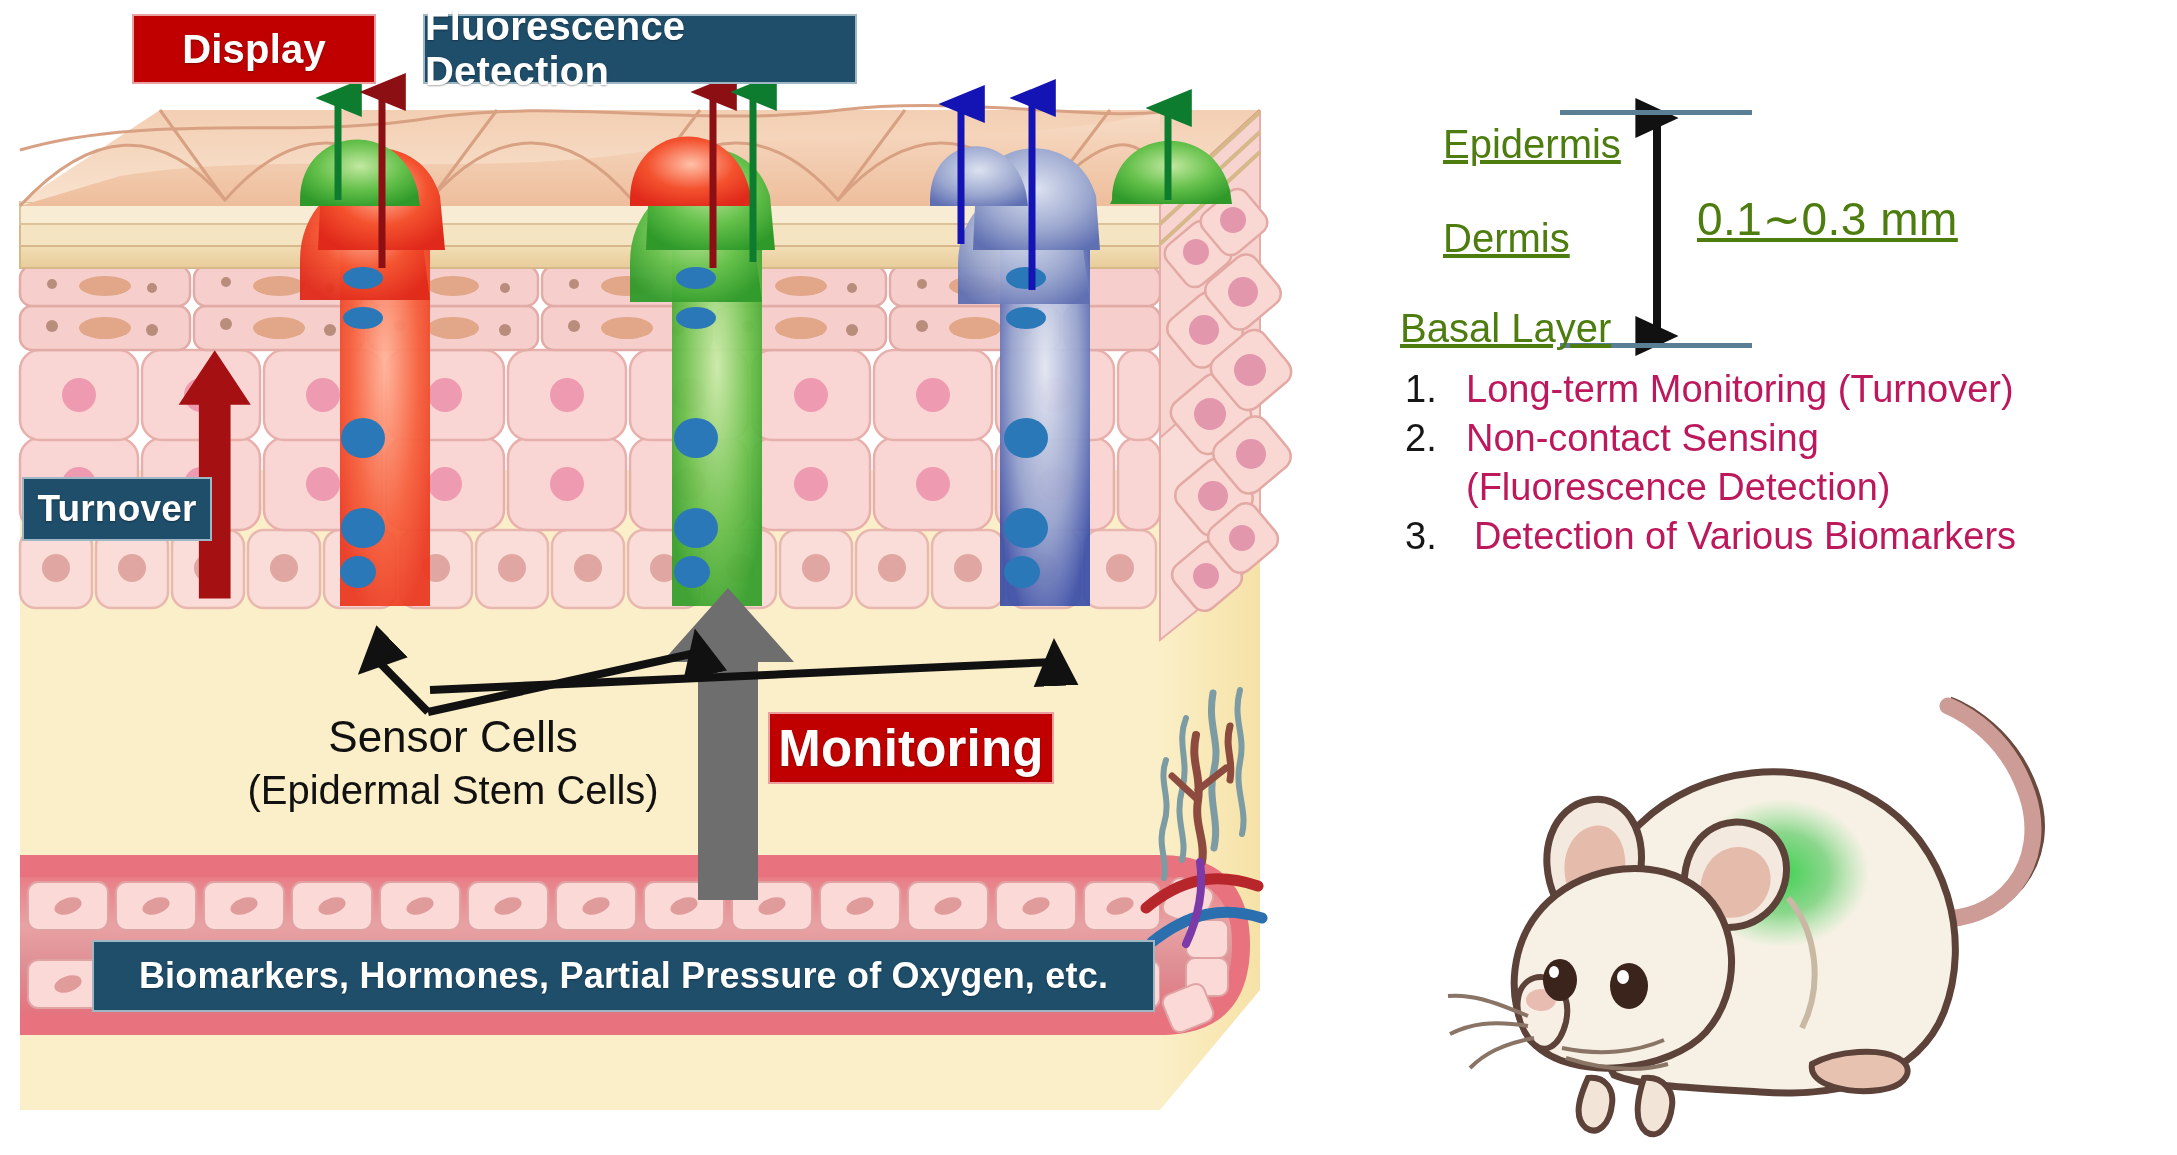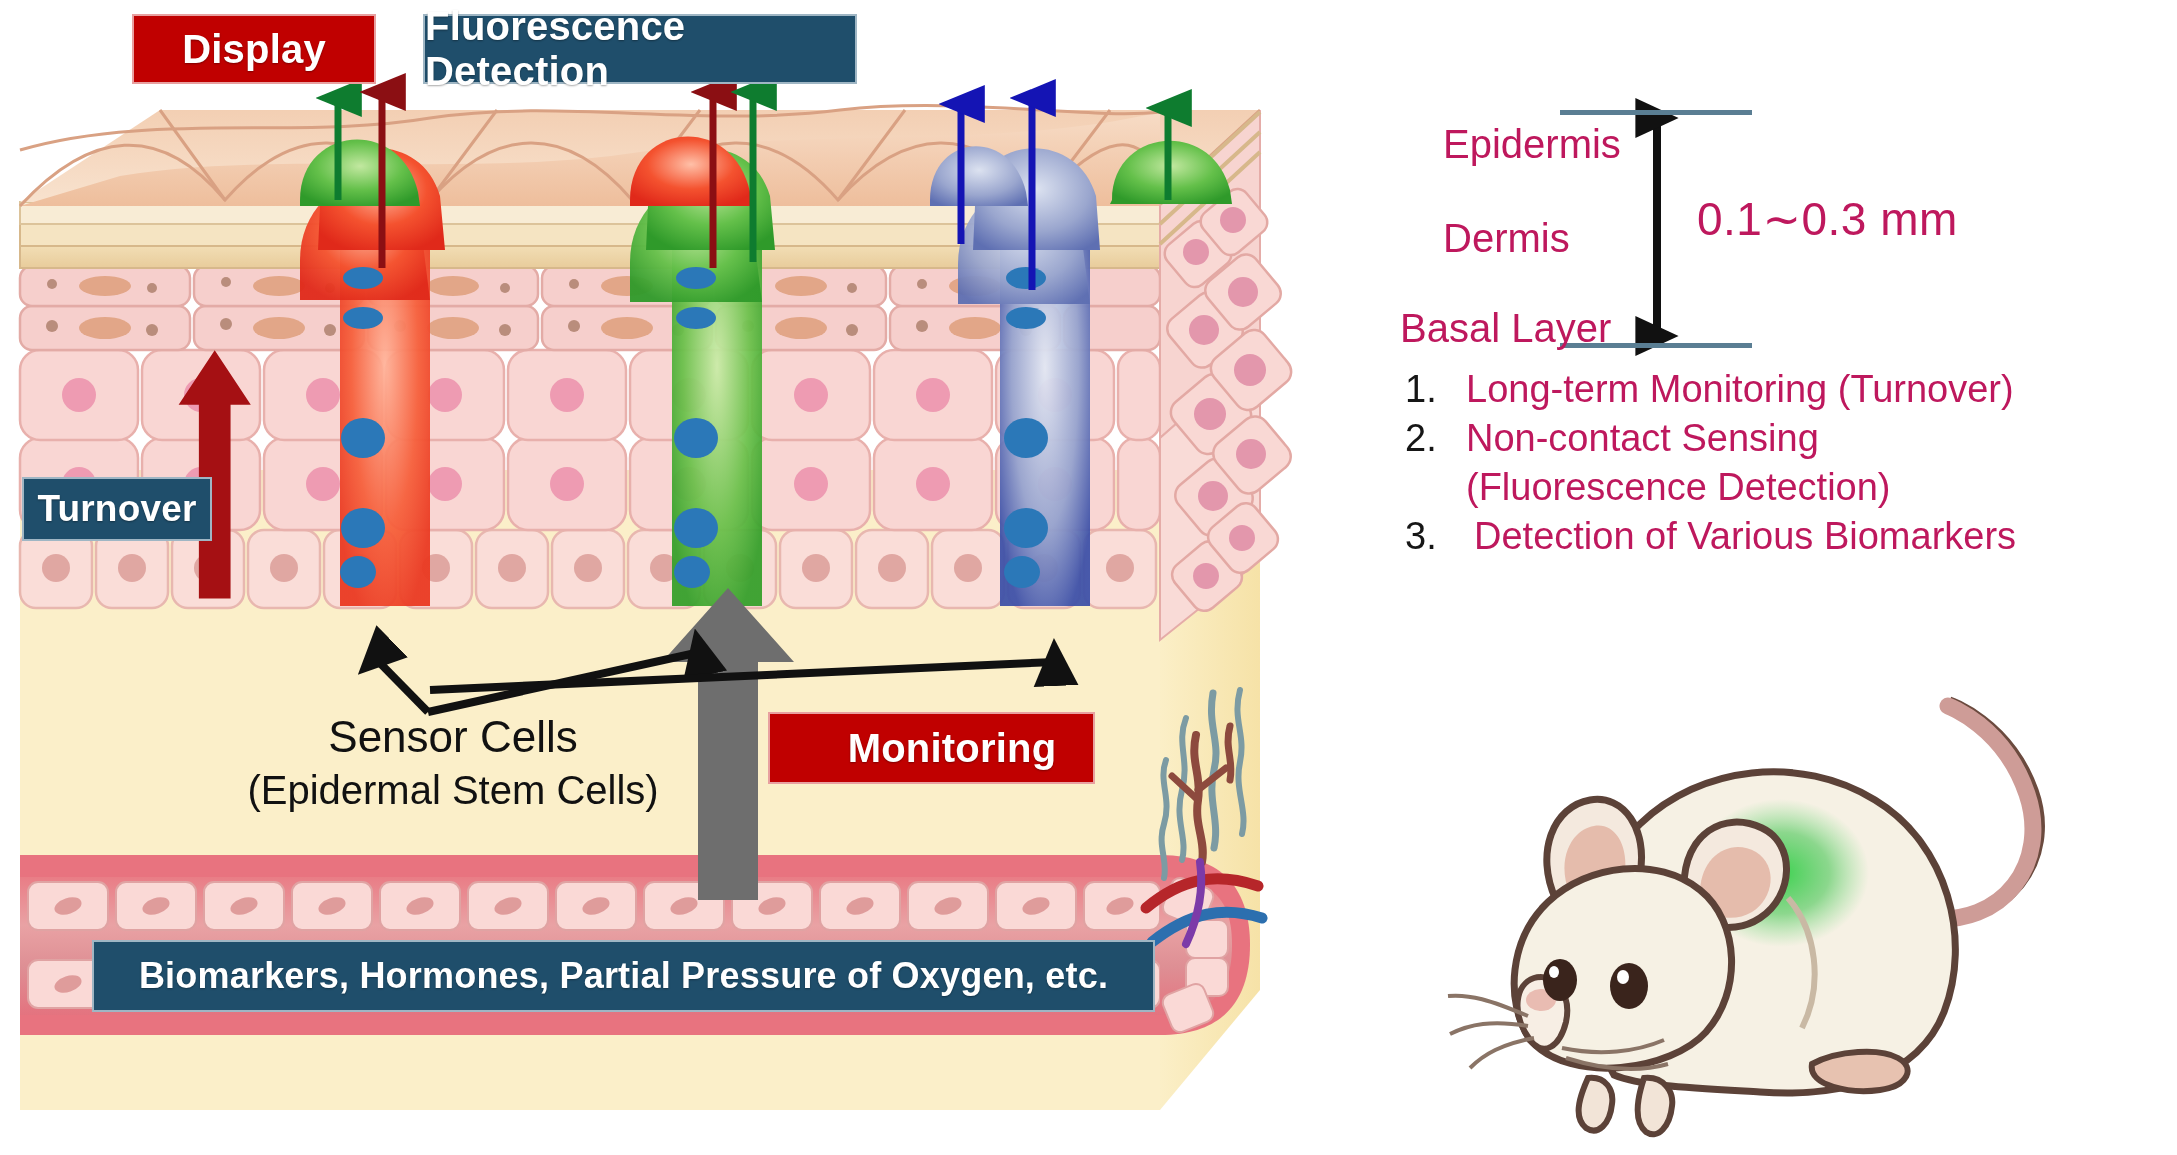--- a/index.html
+++ b/index.html
@@ -9,25 +9,25 @@
   
   .badge{position:absolute;display:flex;align-items:center;justify-content:center;
          color:#fff;font-weight:700;letter-spacing:.2px;
          text-shadow:0 1px 2px rgba(0,0,0,.35);}
   .badge.red{background:#C00000;border:2px solid #E8A0A0;text-align:center;}
   .badge.blue{background:#1F4E6B;border:2px solid #9FB6C4;}
 
   #badge-display{left:132px;top:14px;width:240px;height:66px;font-size:40px;}
   #badge-fluor{left:423px;top:14px;width:430px;height:66px;font-size:40px;}
   #badge-turnover{left:22px;top:477px;width:186px;height:60px;font-size:37px;}
-  #badge-monitoring{left:768px;top:712px;width:282px;height:68px;font-size:40px;padding-left:41px;}
+  #badge-monitoring{left:768px;top:712px;width:282px;height:68px;font-size:51px;}
   #badge-biomarkers{left:92px;top:940px;width:1059px;height:68px;font-size:36px;}
 
   
-  .rlabel{position:absolute;color:#be185d;font-size:40px;white-space:nowrap;}
+  .rlabel{position:absolute;color:#4d7c0f;font-size:40px;white-space:nowrap;text-decoration:underline;}
   #lbl-epidermis{left:1443px;top:122px;}
   #lbl-dermis{left:1443px;top:216px;}
   #lbl-basal{left:1400px;top:306px;}
   #lbl-thickness{left:1697px;top:192px;font-size:46px;letter-spacing:.5px;}
 
   .rule{position:absolute;height:5px;background:#5A7E93;}
   #rule-top{left:1560px;top:110px;width:192px;}
   #rule-bot{left:1560px;top:343px;width:192px;}
 
   .listitem{position:absolute;color:#be185d;font-size:38px;white-space:nowrap;}

